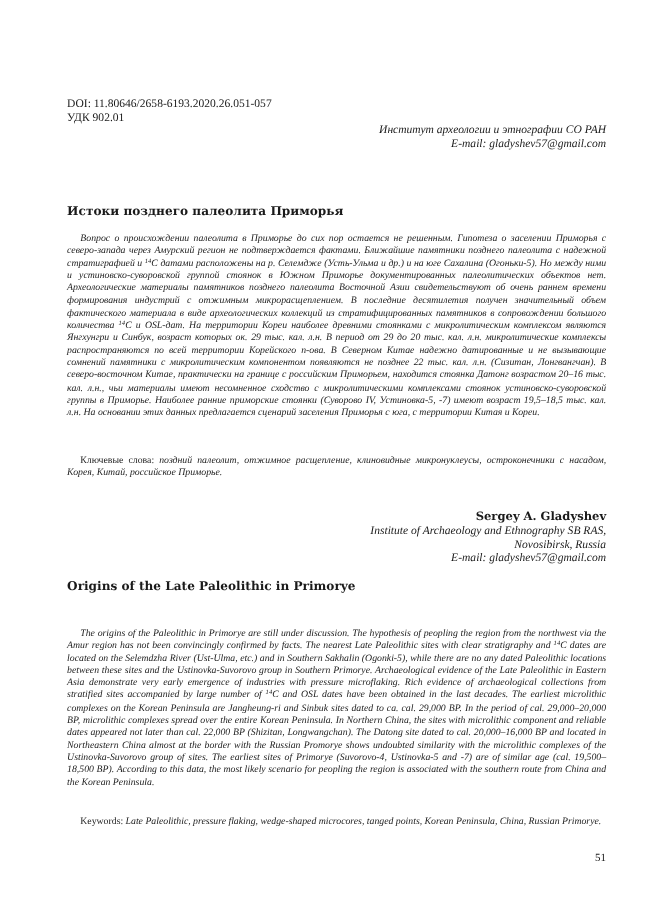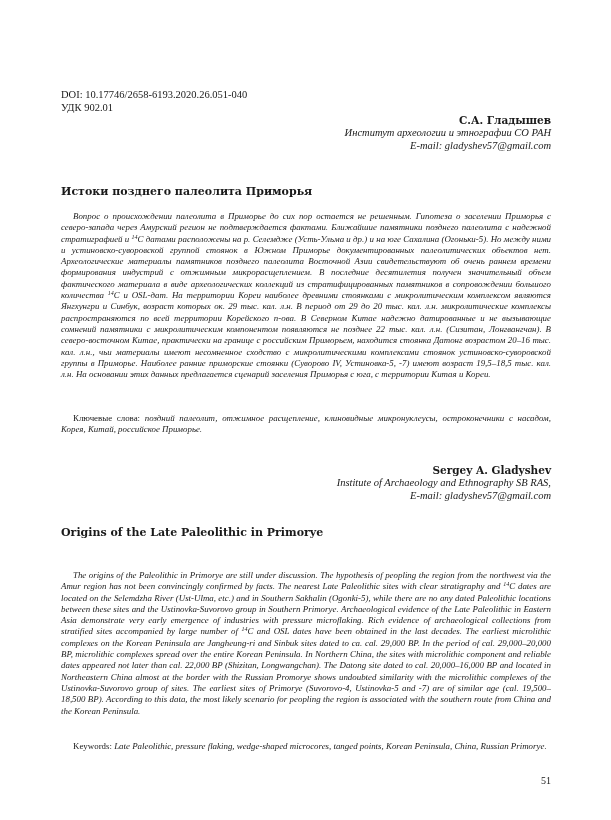--- a/index.html
+++ b/index.html
@@ -21,39 +21,39 @@
     .keywords .kw-values { font-style: italic; }
     sup { font-size: 6px; vertical-align: 3px; line-height: 0; }
     .page-number { position: absolute; right: 0; top: 775px; font-size: 10px; }
   </style>
 </head>
 <body>
 
 <div class="page">
 
   <div class="meta">
-    <div>DOI: 10.17746/2658-6193.2020.26.051-040</div>
+    <div>DOI: 11.80646/2658-6193.2020.26.051-057</div>
     <div>УДК 902.01</div>
   </div>
 
   <div class="author-block" style="top:113px;">
-    <div class="author-name">С.А. Гладышев</div>
     <div class="affil">Институт археологии и этнографии СО РАН</div>
     <div class="affil">E-mail: gladyshev57@gmail.com</div>
   </div>
 
   <div class="title" style="top:185px;">Истоки позднего палеолита Приморья</div>
 
   <div class="abstract" style="top:211px;"><span>Вопрос о происхождении палеолита в Приморье до сих пор остается не решенным. Гипотеза о заселении Приморья с северо-запада через Амурский регион не подтверждается фактами. Ближайшие памятники позднего палеолита с надежной стратиграфией и </span><sup>14</sup><span>С датами расположены на р. Селемдже (Усть-Ульма и др.) и на юге Сахалина (Огоньки-5). Но между ними и устиновско-суворовской группой стоянок в Южном Приморье документированных палеолитических объектов нет. Археологические материалы памятников позднего палеолита Восточной Азии свидетельствуют об очень раннем времени формирования индустрий с отжимным микрорасщеплением. В последние десятилетия получен значительный объем фактического материала в виде археологических коллекций из стратифицированных памятников в сопровождении большого количества </span><sup>14</sup><span>С и OSL-дат. На территории Кореи наиболее древними стоянками с микролитическим комплексом являются Янгхунгри и Синбук, возраст которых ок. 29 тыс. кал. л.н. В период от 29 до 20 тыс. кал. л.н. микролитические комплексы распространяются по всей территории Корейского п-ова. В Северном Китае надежно датированные и не вызывающие сомнений памятники с микролитическим компонентом появляются не позднее 22 тыс. кал. л.н. (Сизитан, Лонгвангчан). В северо-восточном Китае, практически на границе с российским Приморьем, находится стоянка Датонг возрастом 20–16 тыс. кал. л.н., чьи материалы имеют несомненное сходство с микролитическими комплексами стоянок устиновско-суворовской группы в Приморье. Наиболее ранние приморские стоянки (Суворово IV, Устиновка-5, -7) имеют возраст 19,5–18,5 тыс. кал. л.н. На основании этих данных предлагается сценарий заселения Приморья с юга, с территории Китая и Кореи.</span></div>
 
   <div class="keywords" style="top:413px;"><span>Ключевые слова: </span><span class="kw-values">поздний палеолит, отжимное расщепление, клиновидные микронуклеусы, остроконечники с насадом, Корея, Китай, российское Приморье.</span></div>
 
   <div class="author-block" style="top:463px;">
     <div class="author-name">Sergey A. Gladyshev</div>
     <div class="affil">Institute of Archaeology and Ethnography SB RAS,</div>
+    <div class="affil">Novosibirsk, Russia</div>
     <div class="affil">E-mail: gladyshev57@gmail.com</div>
   </div>
 
   <div class="title" style="top:526px;">Origins of the Late Paleolithic in Primorye</div>
 
   <div class="abstract" style="top:570px;"><span>The origins of the Paleolithic in Primorye are still under discussion. The hypothesis of peopling the region from the northwest via the Amur region has not been convincingly confirmed by facts. The nearest Late Paleolithic sites with clear stratigraphy and </span><sup>14</sup><span>C dates are located on the Selemdzha River (Ust-Ulma, etc.) and in Southern Sakhalin (Ogonki-5), while there are no any dated Paleolithic locations between these sites and the Ustinovka-Suvorovo group in Southern Primorye. Archaeological evidence of the Late Paleolithic in Eastern Asia demonstrate very early emergence of industries with pressure microflaking. Rich evidence of archaeological collections from stratified sites accompanied by large number of </span><sup>14</sup><span>C and OSL dates have been obtained in the last decades. The earliest microlithic complexes on the Korean Peninsula are Jangheung-ri and Sinbuk sites dated to ca. cal. 29,000 BP. In the period of cal. 29,000–20,000 BP, microlithic complexes spread over the entire Korean Peninsula. In Northern China, the sites with microlithic component and reliable dates appeared not later than cal. 22,000 BP (Shizitan, Longwangchan). The Datong site dated to cal. 20,000–16,000 BP and located in Northeastern China almost at the border with the Russian Promorye shows undoubted similarity with the microlithic complexes of the Ustinovka-Suvorovo group of sites. The earliest sites of Primorye (Suvorovo-4, Ustinovka-5 and -7) are of similar age (cal. 19,500–18,500 BP). According to this data, the most likely scenario for peopling the region is associated with the southern route from China and the Korean Peninsula.</span></div>
 
   <div class="keywords" style="top:741px;"><span>Keywords: </span><span class="kw-values">Late Paleolithic, pressure flaking, wedge-shaped microcores, tanged points, Korean Peninsula, China, Russian Primorye.</span></div>
 
   <div class="page-number">51</div>

